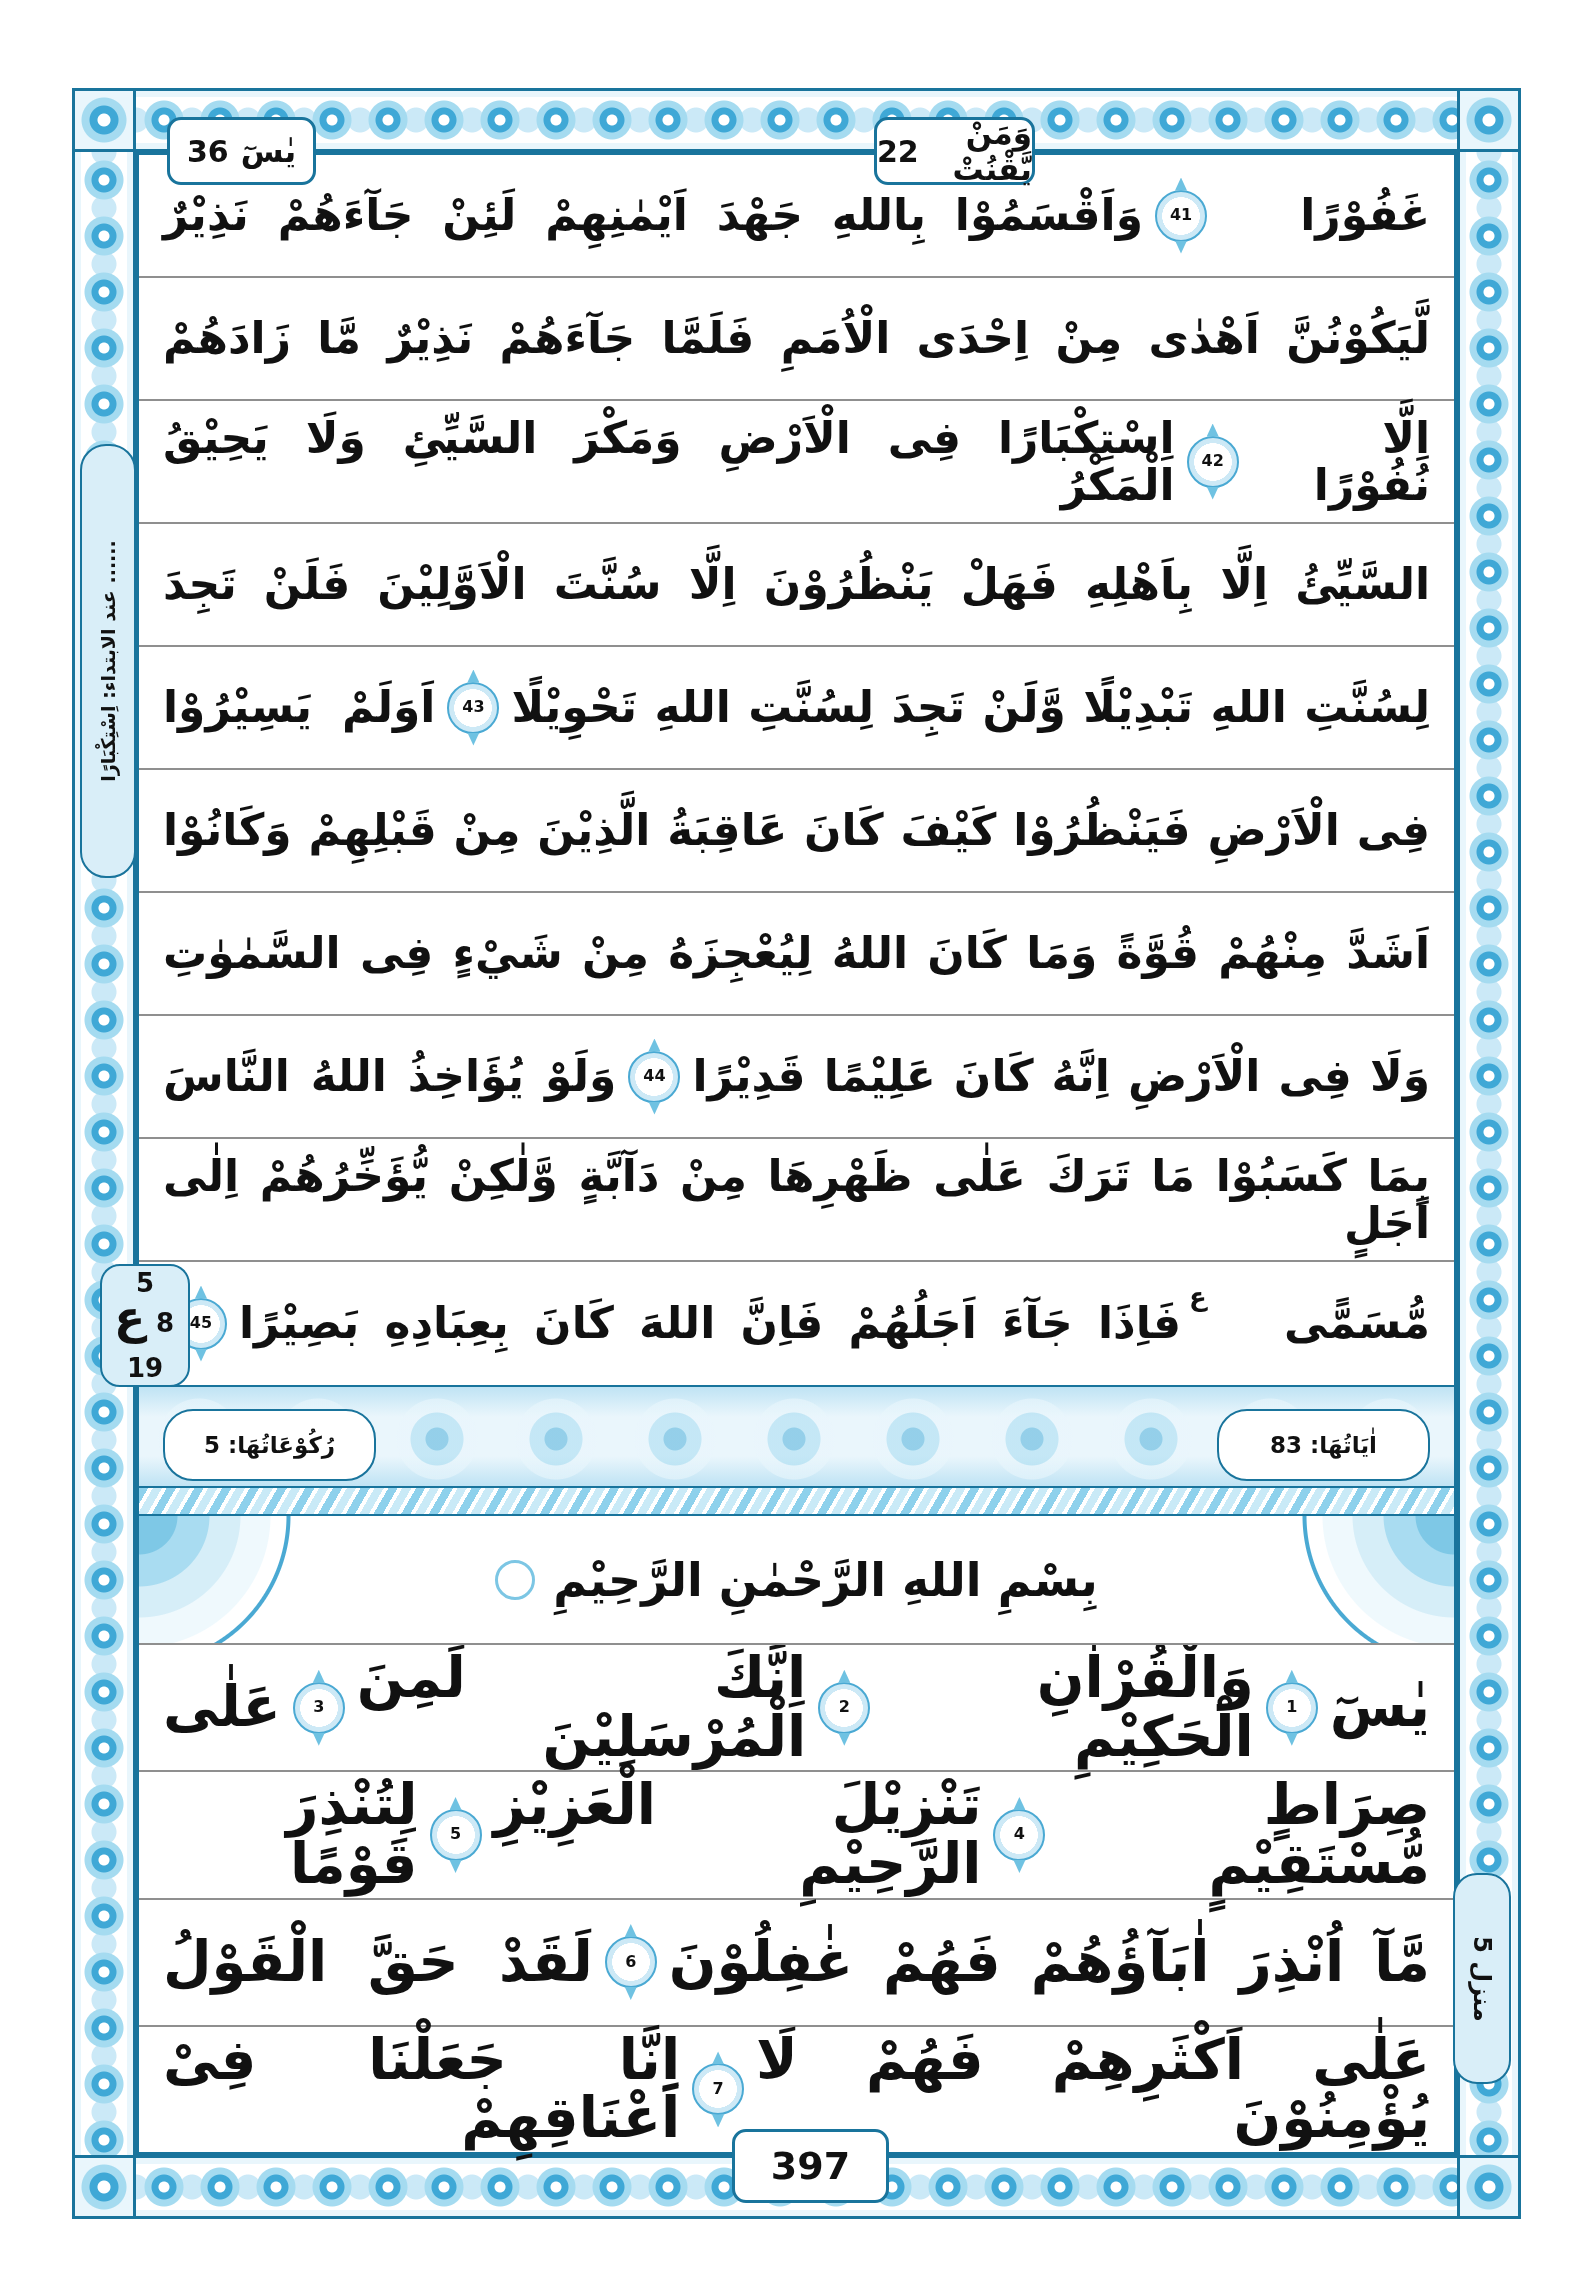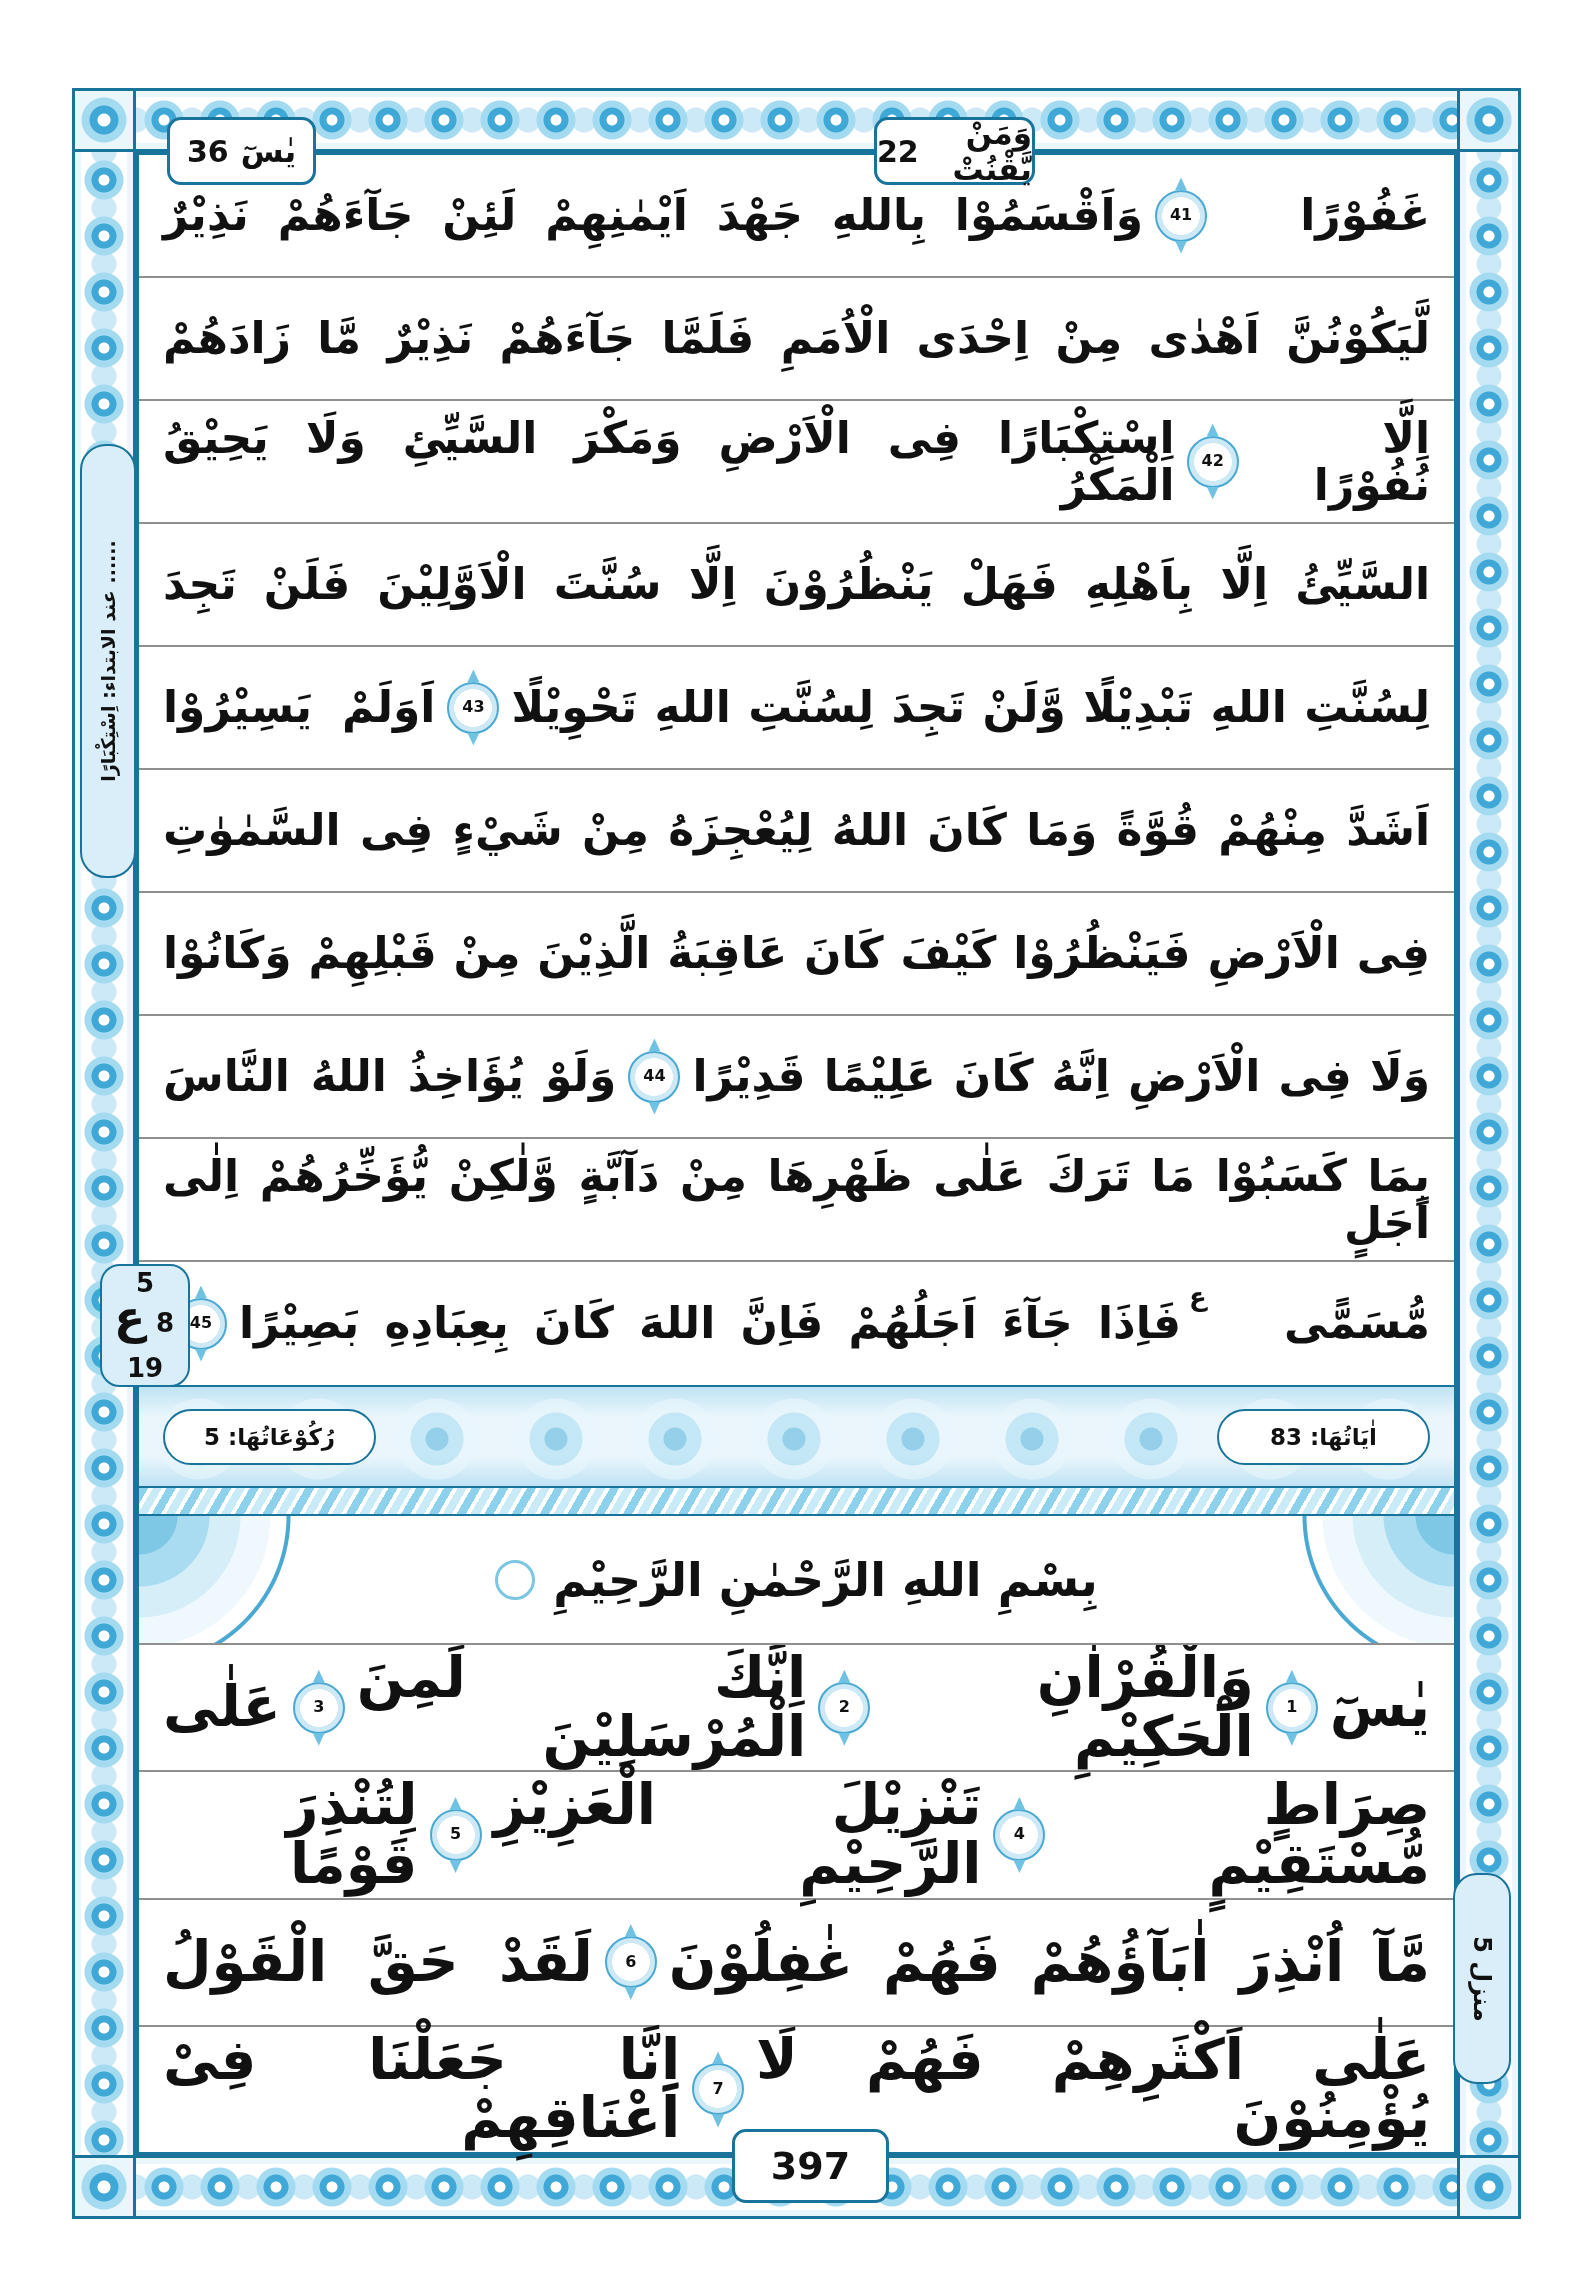--- a/index.html
+++ b/index.html
@@ -88,21 +88,21 @@
     background-size:119px 103px, 100% 100%;
   }
   .cartouche{
     position:absolute; background:#fff; border:2px solid #19749C; box-sizing:border-box;
     display:flex; align-items:center; justify-content:center; direction:rtl;
   }
   .cartouche.center{
     left:50%; transform:translateX(-50%); top:12px; width:557px; height:80px;
     border-radius:40px; font-size:36px; font-weight:700;
   }
-  .cartouche.side{top:22px; width:213px; height:56px; border-radius:30px; font-size:23px; font-weight:700;}
+  .cartouche.side{top:22px; width:213px; height:72px; border-radius:30px; font-size:23px; font-weight:700;}
   .cartouche.side.r{right:24px;} .cartouche.side.l{left:24px;}
 
   .rope{
     height:28px; flex:0 0 auto; box-sizing:border-box;
     border-bottom:2px solid #19749C;
     background:repeating-linear-gradient(120deg, #8ED1EC 0 8px, #ffffff 8px 12px, #C9EAF7 12px 20px, #ffffff 20px 24px);
   }
 
   
   .bism{position:relative; height:129px; flex:0 0 auto; border-bottom:2px solid #8F8F8F; box-sizing:border-box; background:#fff;}
@@ -204,26 +204,26 @@
           </div>
           <div class="text-line">
             <div class="line-flow">
               <span class="ayah-text">لِسُنَّتِ اللهِ تَبْدِيْلًا وَّلَنْ تَجِدَ لِسُنَّتِ اللهِ تَحْوِيْلًا</span>
               <span class="verse-marker">43</span>
               <span class="ayah-text">اَوَلَمْ يَسِيْرُوْا</span>
             </div>
           </div>
           <div class="text-line">
             <div class="line-flow">
+              <span class="ayah-text">فِى الْاَرْضِ فَيَنْظُرُوْا كَيْفَ كَانَ عَاقِبَةُ الَّذِيْنَ مِنْ قَبْلِهِمْ وَكَانُوْا</span>
+            </div>
+          </div>
+          <div class="text-line">
+            <div class="line-flow">
               <span class="ayah-text">اَشَدَّ مِنْهُمْ قُوَّةً وَمَا كَانَ اللهُ لِيُعْجِزَهُ مِنْ شَيْءٍ فِى السَّمٰوٰتِ</span>
-            </div>
-          </div>
-          <div class="text-line">
-            <div class="line-flow">
-              <span class="ayah-text">فِى الْاَرْضِ فَيَنْظُرُوْا كَيْفَ كَانَ عَاقِبَةُ الَّذِيْنَ مِنْ قَبْلِهِمْ وَكَانُوْا</span>
             </div>
           </div>
           <div class="text-line">
             <div class="line-flow">
               <span class="ayah-text">وَلَا فِى الْاَرْضِ اِنَّهُ كَانَ عَلِيْمًا قَدِيْرًا</span>
               <span class="verse-marker">44</span>
               <span class="ayah-text">وَلَوْ يُؤَاخِذُ اللهُ النَّاسَ</span>
             </div>
           </div>
           <div class="text-line">

